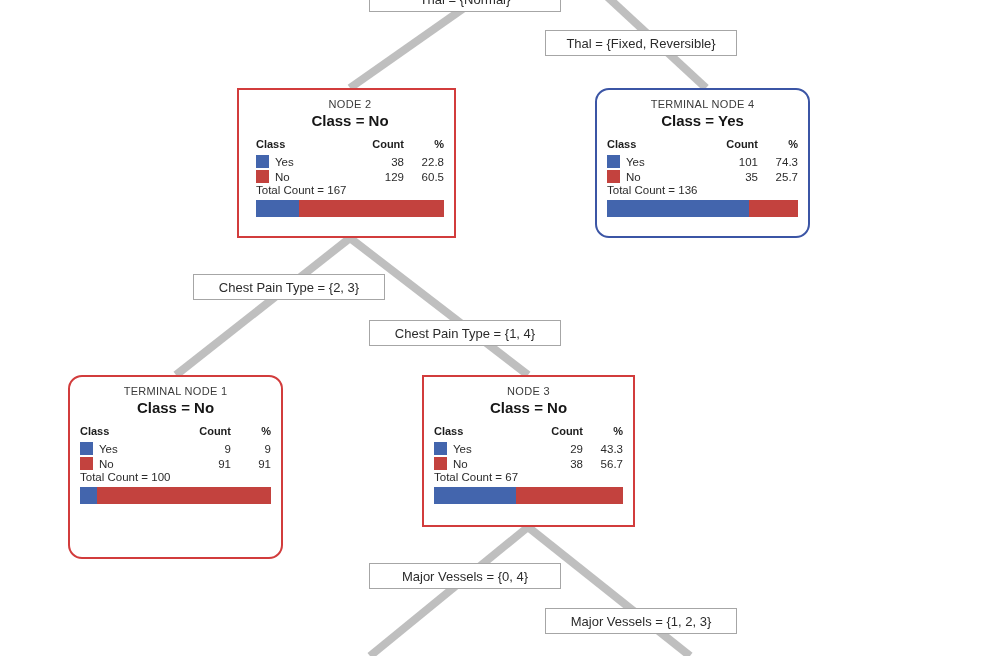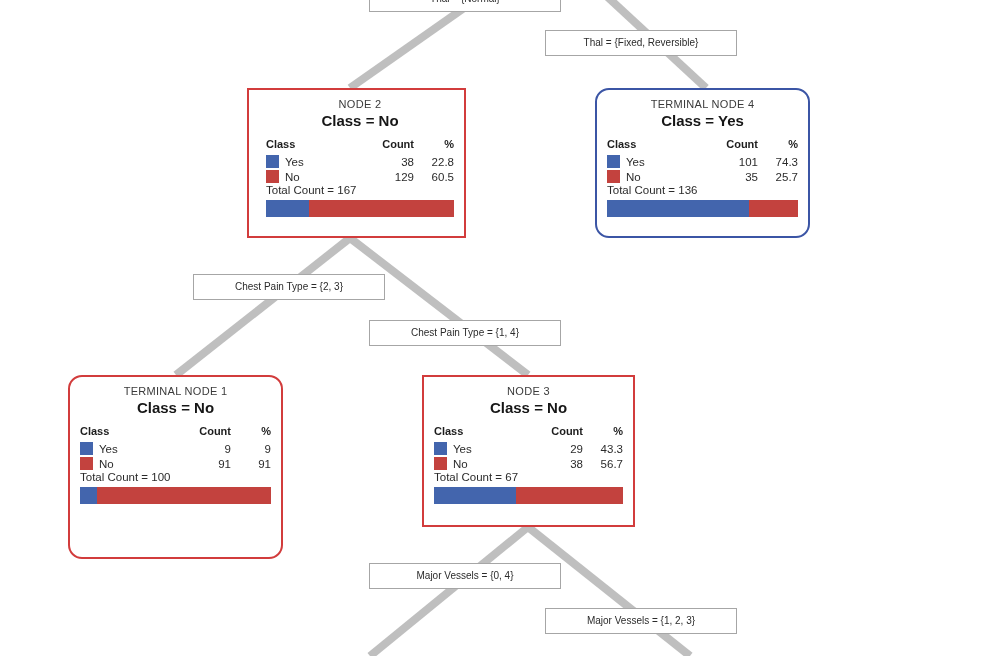--- a/index.html
+++ b/index.html
@@ -31,21 +31,21 @@
     pointer-events: none;
   }
 
   
   .edge-label {
     position: absolute;
     box-sizing: border-box;
     border: 1px solid #a6a6a6;
     background: #ffffff;
     color: #2b2b2b;
-    font-size: 10px;
+    font-size: 13px;
     line-height: 1;
     white-space: nowrap;
     display: flex;
     align-items: center;
     justify-content: center;
     padding: 0 12px;
     height: 26px;
   }
 
   
@@ -143,21 +143,21 @@
   <div id="edge-labels-layer">
       <div class="edge-label" style="left: 369px; top: -14px; width: 192px;">Thal = {Normal}</div>
       <div class="edge-label" style="left: 545px; top: 30px; width: 192px;">Thal = {Fixed, Reversible}</div>
       <div class="edge-label" style="left: 193px; top: 274px; width: 192px;">Chest Pain Type = {2, 3}</div>
       <div class="edge-label" style="left: 369px; top: 320px; width: 192px;">Chest Pain Type = {1, 4}</div>
       <div class="edge-label" style="left: 369px; top: 563px; width: 192px;">Major Vessels = {0, 4}</div>
       <div class="edge-label" style="left: 545px; top: 608px; width: 192px;">Major Vessels = {1, 2, 3}</div>
     </div>
 
   <div id="nodes-layer">
-      <div class="node" style="left: 247px; top: 88px; width: 219px; height: 150px; padding-left: 17px;">
+      <div class="node" style="left: 237px; top: 88px; width: 219px; height: 150px; padding-left: 17px;">
         <div class="node-title">NODE 2</div>
         <div class="node-class">Class = No</div>
         <table class="node-table">
           <thead>
             <tr>
               <th class="c-class">Class</th>
               <th class="c-count">Count</th>
               <th class="c-pct">%</th>
             </tr>
           </thead>

